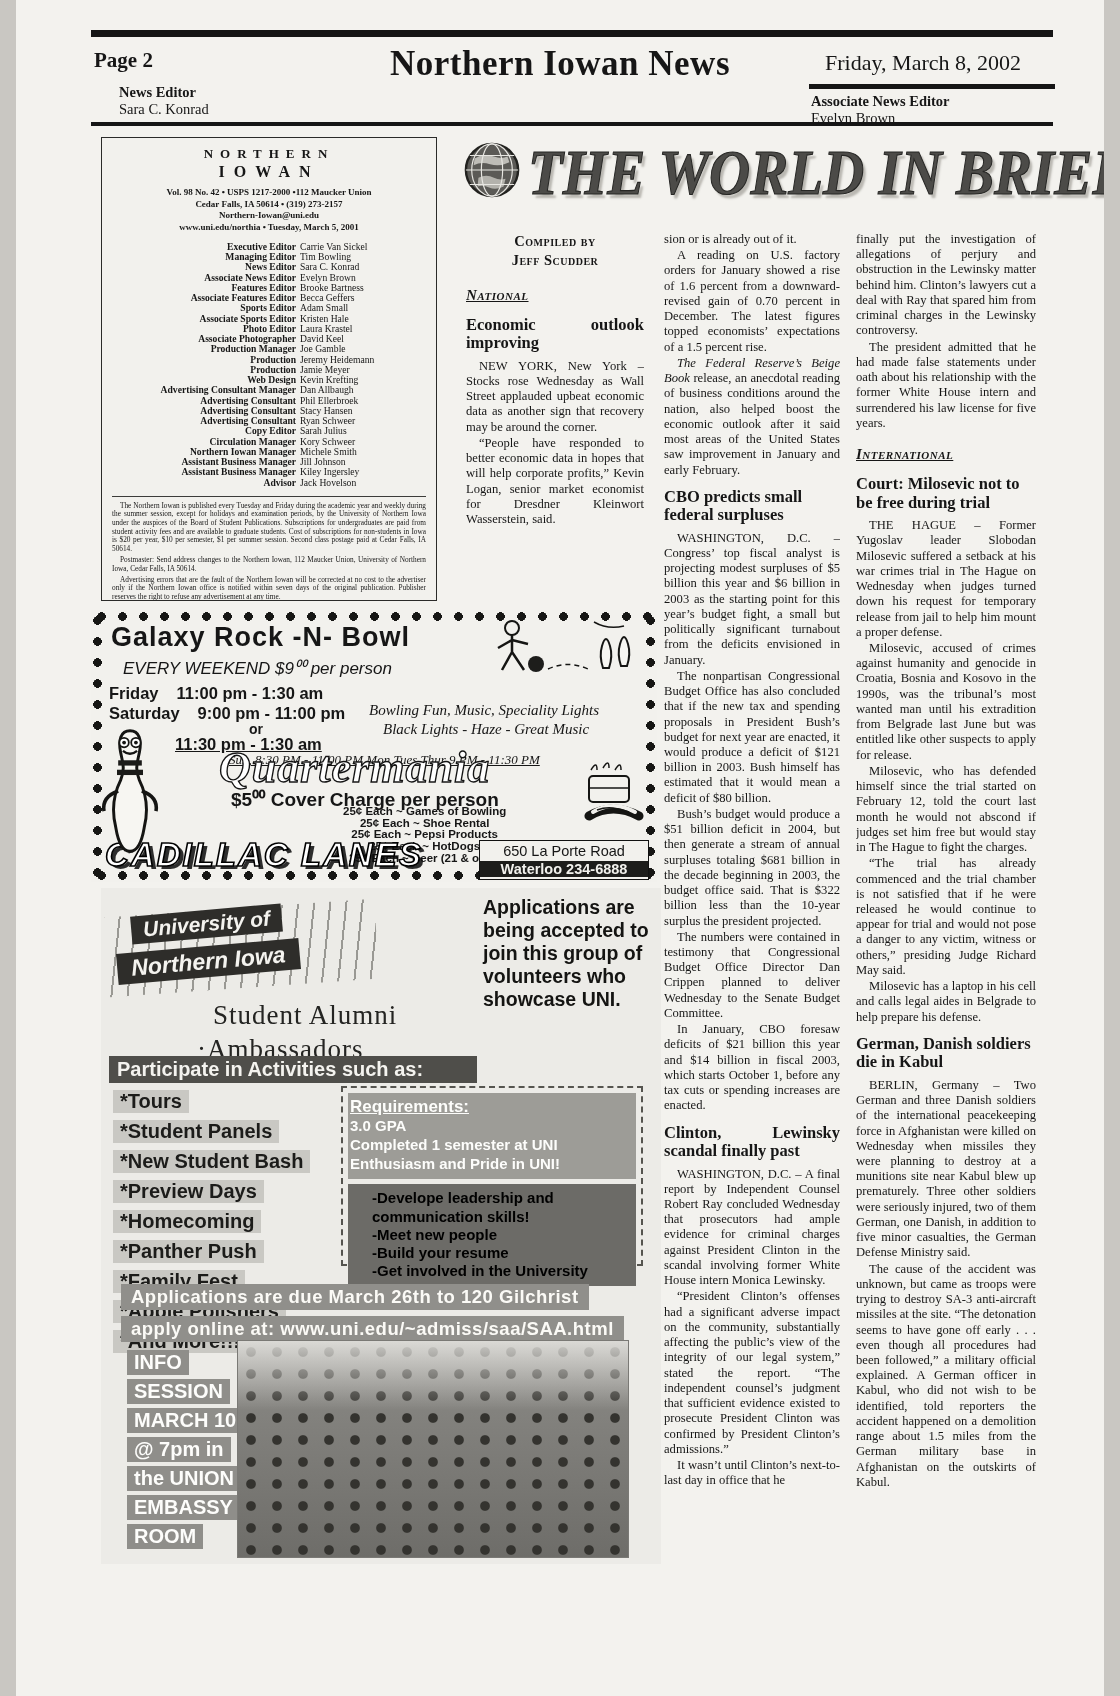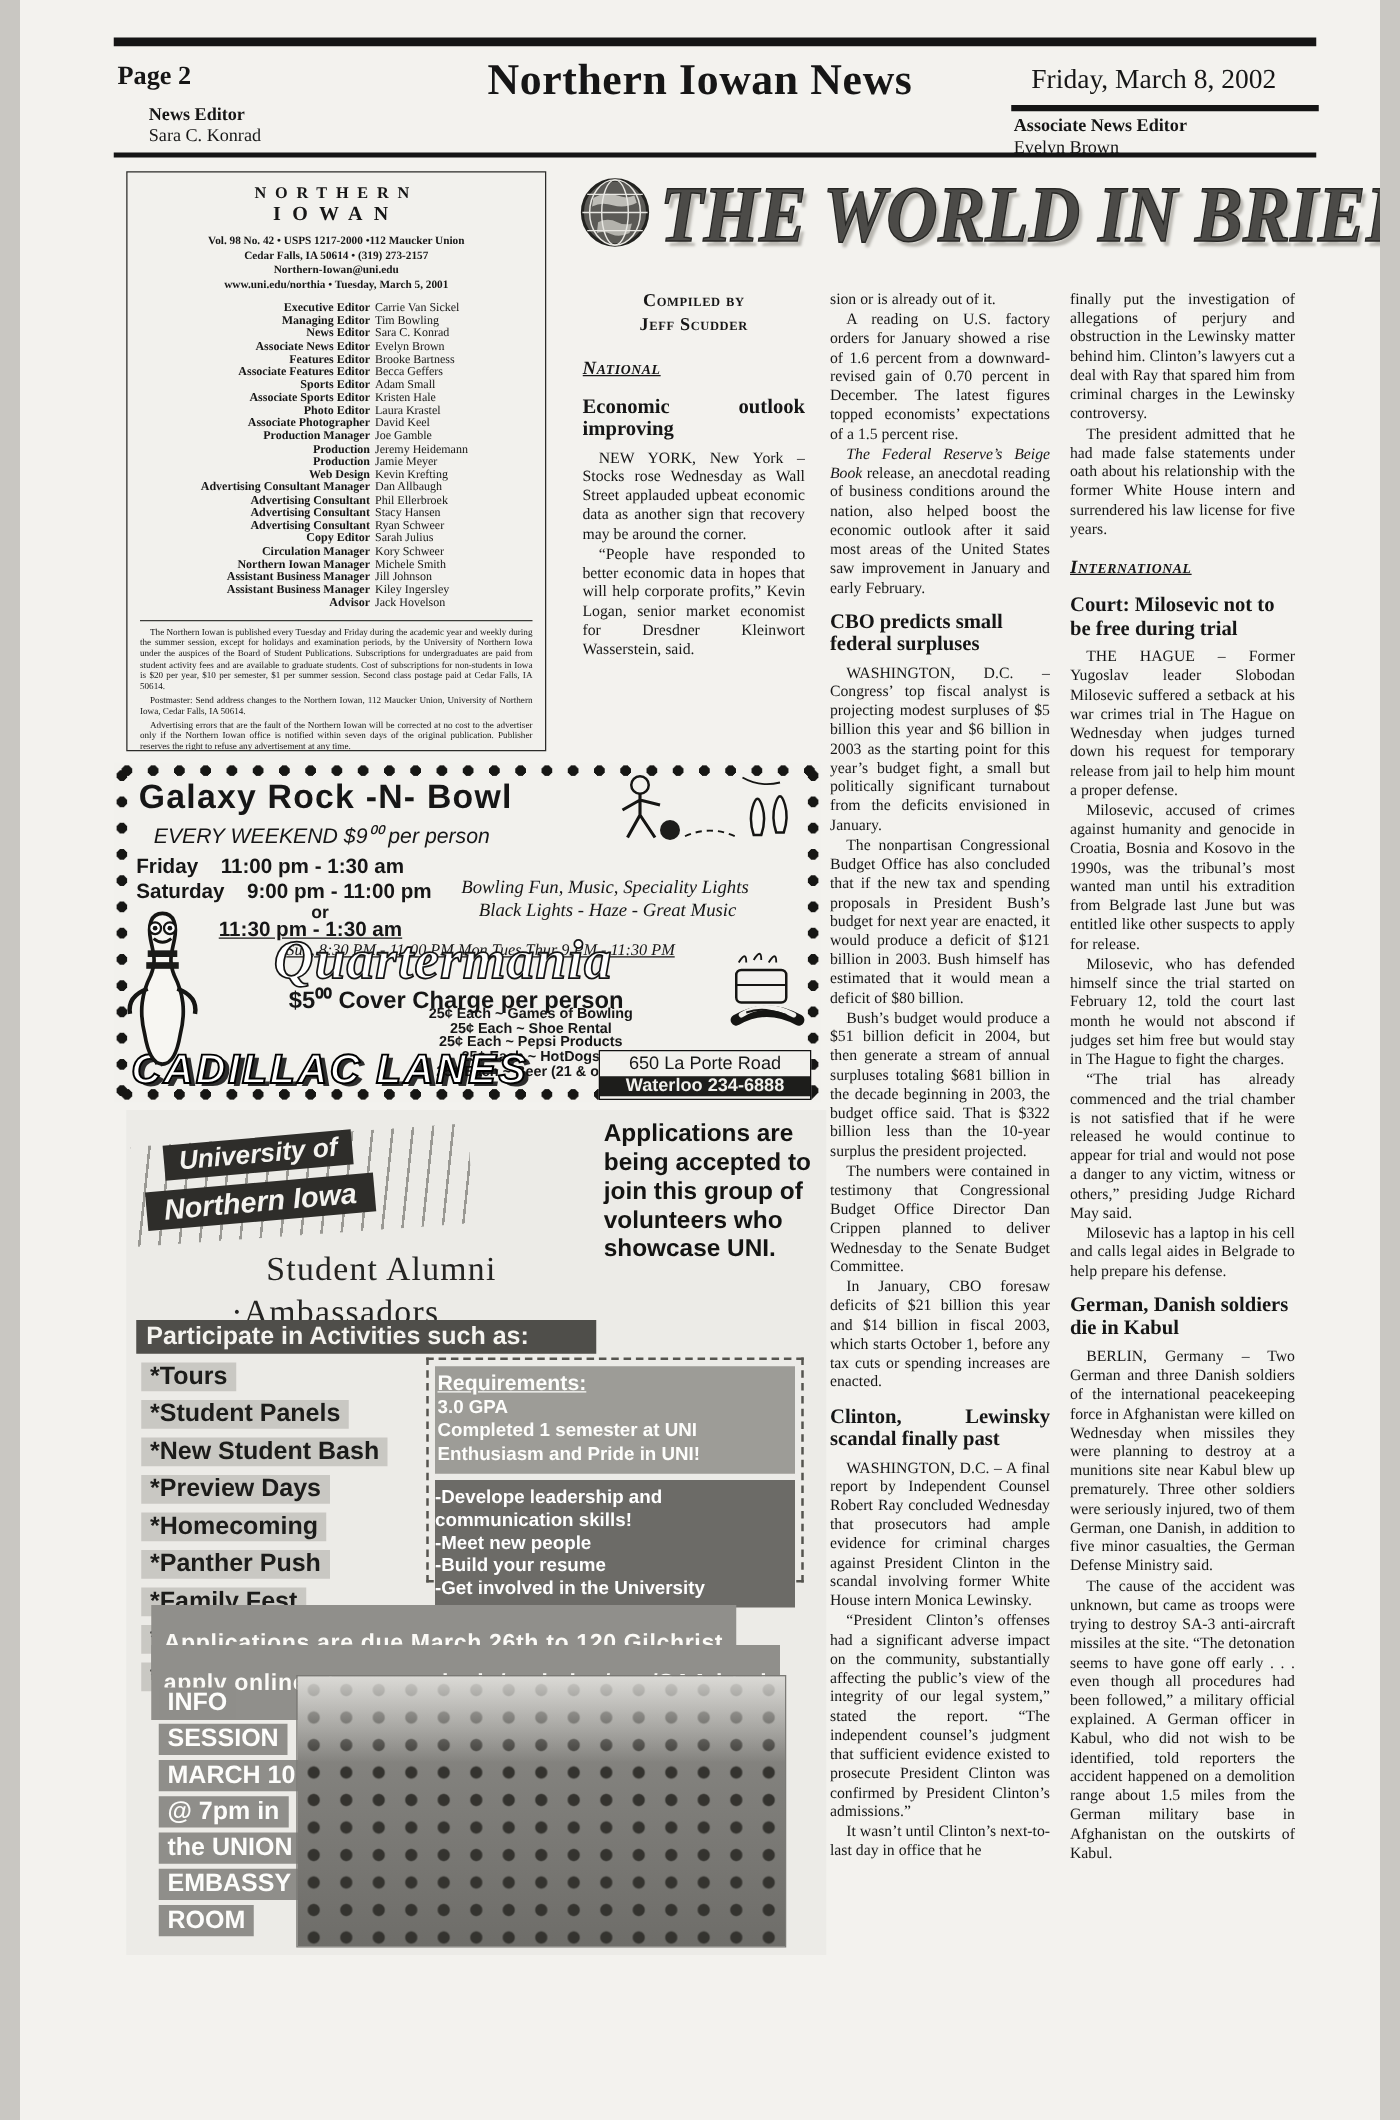--- a/index.html
+++ b/index.html
@@ -90,35 +90,35 @@
   .uni { position:absolute; left:85px; top:888px; width:560px; height:676px;
     background:#ecebe7; font-family:"Liberation Sans", sans-serif; overflow:hidden; }
   .uni-logo { position:absolute; left:6px; top:6px; width:280px; height:104px; }
   .uni-logo::before { content:""; position:absolute; left:0; top:14px; width:270px; height:80px;
     background:repeating-linear-gradient(100deg, transparent 0 14px, #56554f 14px 16px); opacity:.55; transform:rotate(-4deg); }
   .uni-logo-1 { position:absolute; left:24px; top:16px; transform:rotate(-5deg); background:#2e2d2a; color:#f4f3ef;
     font-size:21px; font-weight:bold; font-style:italic; padding:2px 12px; }
   .uni-logo-2 { position:absolute; left:10px; top:52px; transform:rotate(-5deg); background:#2e2d2a; color:#f4f3ef;
     font-size:23px; font-weight:bold; font-style:italic; padding:2px 14px; }
   .uni-saa { position:absolute; font-family:"Liberation Serif", serif; font-size:27px; color:#242422; letter-spacing:1px; }
-  .uni-saa1 { left:112px; top:112px; } .uni-saa2 { left:84px; top:146px; }
+  .uni-saa1 { left:112px; top:112px; } .uni-saa2 { left:96px; top:146px; }
   .uni-apps { position:absolute; left:382px; top:8px; width:172px; font-size:19.5px; font-weight:bold; line-height:1.18; color:#141412; }
   .uni-participate { position:absolute; left:8px; top:168px; width:368px; background:#4f4e4a; color:#f4f3ef;
     font-size:20px; font-weight:bold; padding:2px 8px; }
   .activities { position:absolute; left:12px; top:202px; }
   .activity { margin-bottom:7px; }
   .activity-chip { display:inline-block; background:#c9c8c3; color:#1c1c1a; font-size:20px; font-weight:bold; padding:0 7px; }
   .req-box { position:absolute; left:240px; top:198px; width:302px; height:180px; border:2.5px dashed #55544f; padding:5px; }
   .req-top { background:#9d9c97; color:#fdfdfb; text-align:left; padding:4px 2px 6px; }
   .req-title { font-size:17px; font-weight:bold; text-decoration:underline; }
   .req-line { font-size:15px; font-weight:bold; line-height:1.25; }
-  .benefits { background:#6c6b67; color:#ffffff; margin-top:5px; padding:5px 0; }
+  .benefits { background:#6c6b67; color:#000000; margin-top:5px; padding:5px 24px; }
   .benefit-line { font-size:15px; font-weight:bold; line-height:1.22; }
   .uni-due, .uni-apply { position:absolute; left:20px; display:table; background:#908f8b; color:#fbfaf6;
-    font-size:18.5px; font-weight:bold; padding:19px 10px; letter-spacing:.5px; }
+    font-size:18.5px; font-weight:bold; padding:2px 10px; letter-spacing:.5px; }
   .uni-due { top:396px; } .uni-apply { top:428px; }
   .info-session { position:absolute; left:26px; top:462px; }
   .info-chip { display:table; background:#8f8e8a; color:#fdfdfb; font-size:20px; font-weight:bold; padding:1px 7px; margin-bottom:4px; }
   .group-photo { position:absolute; left:136px; top:452px; width:392px; height:218px; border:1px solid #7a7975;
     background-image:
       linear-gradient(rgba(232,231,227,.85), rgba(232,231,227,0) 32%),
       radial-gradient(circle 5px at 13px 11px, #34332f 4.3px, transparent 5.4px),
       linear-gradient(#8d8c88, #6e6d69);
     background-size:auto, 26px 22px, auto; }
 </style>

